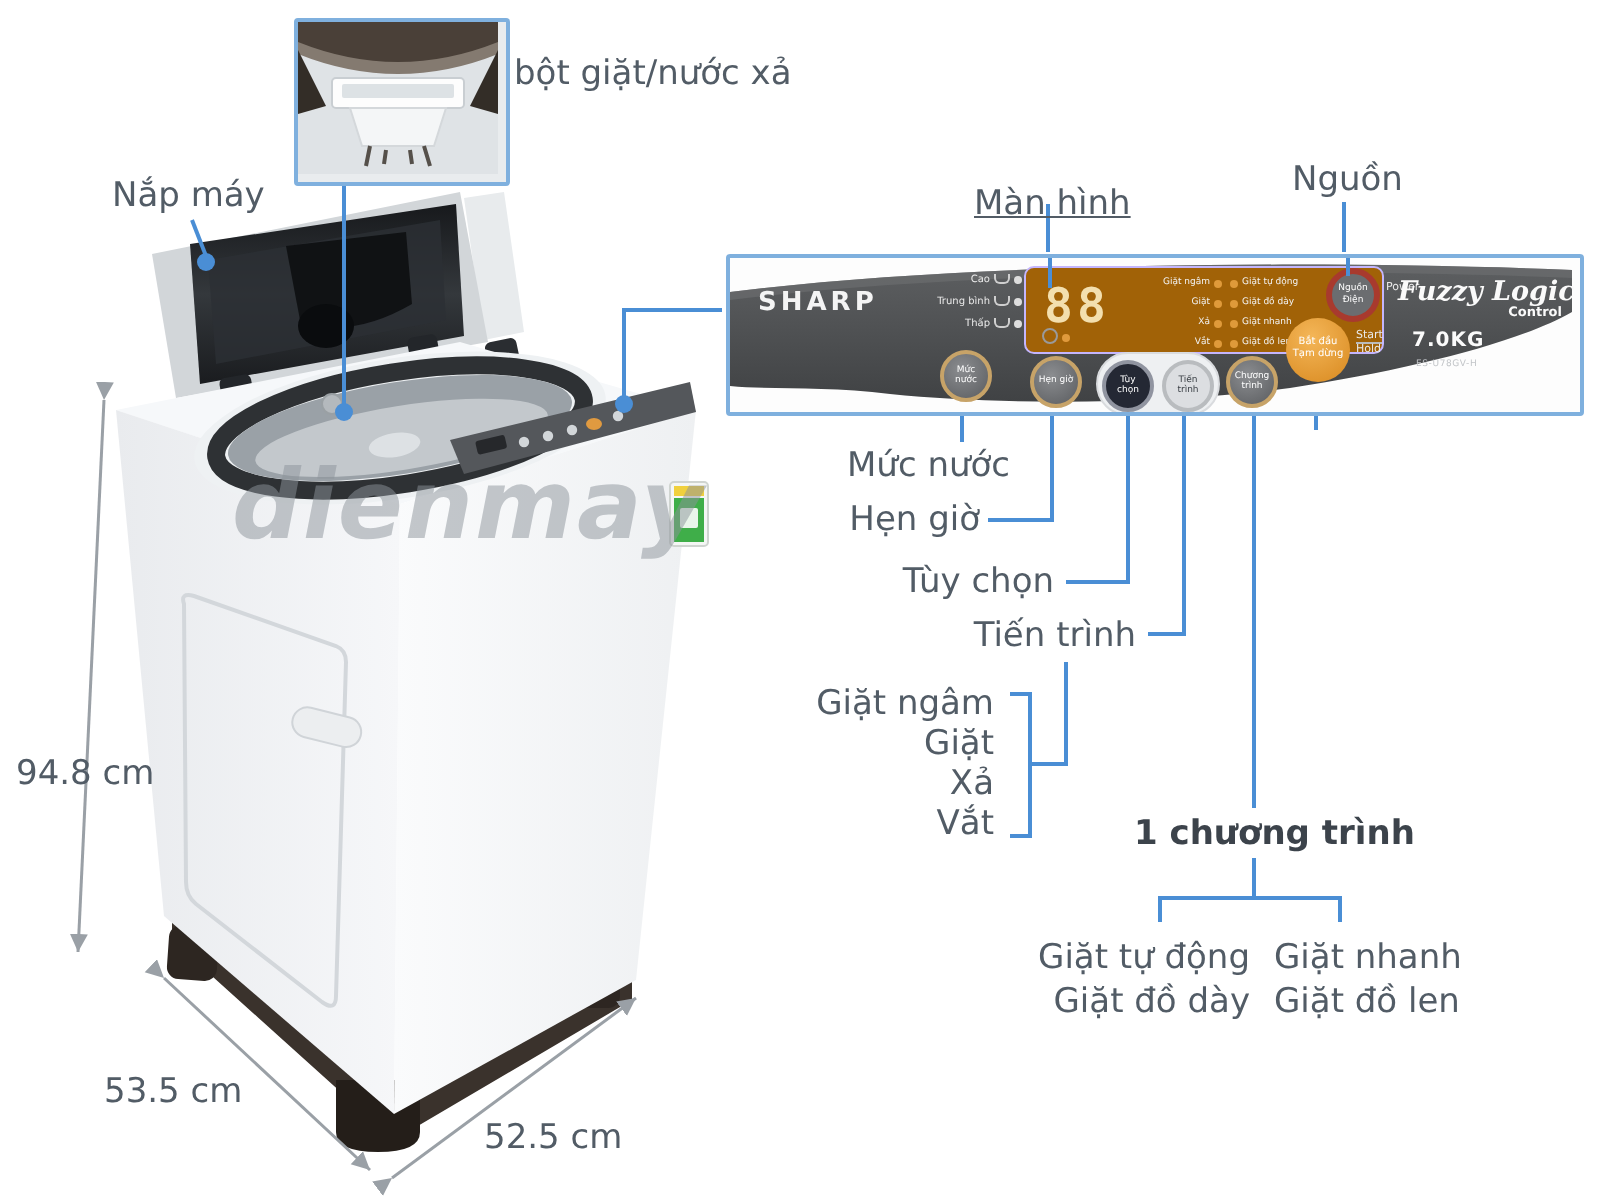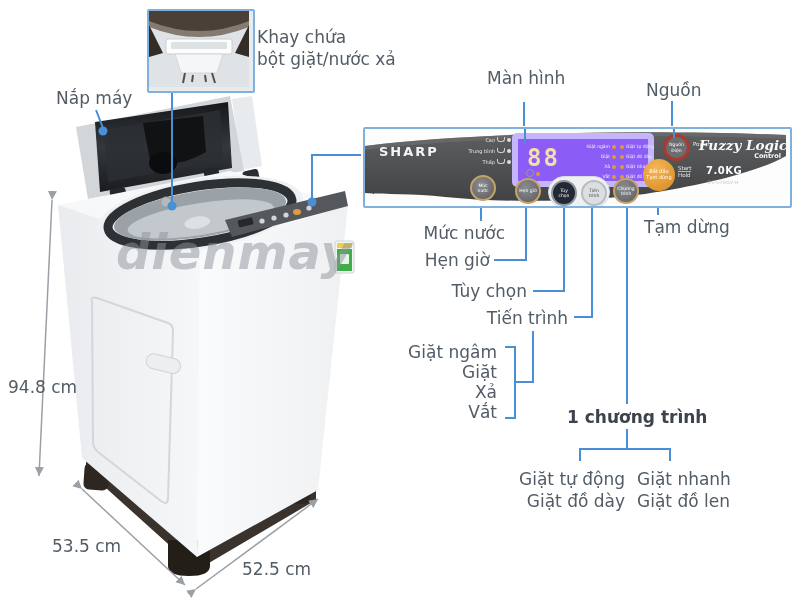--- a/index.html
+++ b/index.html
@@ -14,22 +14,22 @@
          border:2px solid #7fb0de;border-radius:2px;background:#e9ecee;overflow:hidden;}
   
   #panelbox{position:absolute;left:363px;top:127px;width:425px;height:77px;z-index:4;
             border:2px solid #7fb0de;border-radius:2px;background:#fdfdfd;overflow:hidden;}
   #panelbox .abs{position:absolute;}
   .brand{left:14px;top:15px;color:#f4f4f4;font-weight:bold;font-size:13px;letter-spacing:2px;z-index:3;}
   .wlrow{position:absolute;left:84px;width:62px;height:9px;display:flex;justify-content:flex-end;
          align-items:center;gap:2px;color:#e9e9e9;font-size:5px;z-index:3;white-space:nowrap;}
   .wl-cup{width:6px;height:4px;border:1px solid #cfcfcf;border-top:none;border-radius:0 0 3px 3px;}
   .wl-dot{width:4px;height:4px;border-radius:50%;background:#dddddd;}
-  #display{position:absolute;left:147px;top:4px;width:130px;height:42px;background:#8b5cf6;
-           border:6px solid #c4b5fd;border-radius:5px;z-index:3;}
+  #display{position:absolute;left:147px;top:4px;width:130px;height:42px;background:#a16207;
+           border:1px solid #c4b5fd;border-radius:5px;z-index:3;padding-left:48px;}
   #digits{position:absolute;left:9px;top:5px;font-family:"DejaVu Sans Mono",monospace;
           font-weight:bold;font-size:24px;color:#f3dfae;letter-spacing:2px;}
   .clock{position:absolute;left:8px;bottom:4px;width:6px;height:6px;border:1px solid #9a9a9a;border-radius:50%;}
   .clock-dot{position:absolute;left:18px;bottom:5px;width:4px;height:4px;border-radius:50%;background:#e09a3c;}
   .dcol-row{position:absolute;display:flex;align-items:center;gap:2px;height:9px;
             font-size:4.5px;color:#f2f2f2;white-space:nowrap;}
   .led{width:4px;height:4px;border-radius:50%;background:#df9a3a;flex:0 0 auto;}
   .pbtn{position:absolute;width:26px;height:26px;border-radius:50%;border:2px solid #c7a368;
         background:radial-gradient(circle at 40% 35%,#8b8d90,#5a5c5f);color:#fff;font-size:4.5px;
         line-height:1.15;display:flex;align-items:center;justify-content:center;text-align:center;
@@ -271,35 +271,33 @@
       <span class="sub">Control</span>
     </div>
     <div id="cap">7.0KG</div>
     <div id="model">ES-U78GV-H</div>
 
     <div class="inline-v" style="left:159px;top:0;height:15px;"></div>
     <div class="inline-v" style="left:308px;top:0;height:9px;"></div>
   </div>
 
   <div class="lbl" style="left:257px;top:26px;">
-    <div>Khay chứa</div>
     <div>bột giặt/nước xả</div>
   </div>
   <div class="lbl" style="left:56px;top:87px;">Nắp máy</div>
 
-  <div class="lbl" style="left:487px;top:67px;">Màn hình</div>
+  <div class="lbl" style="left:487px;top:91px;text-decoration:underline;">Màn hình</div>
   <div class="lbl" style="left:646px;top:79px;text-align:right;">Nguồn</div>
 
   <div class="lbl r" style="right:295px;top:222px;">Mức nước</div>
   <div class="lbl r" style="right:310px;top:249px;">Hẹn giờ</div>
   <div class="lbl r" style="right:273px;top:280px;">Tùy chọn</div>
   <div class="lbl r" style="right:232px;top:307px;">Tiến trình</div>
 
   <div class="lbl" style="left:644px;top:216px;line-height:23px;">
-    <div>Tạm dừng</div>
   </div>
 
   <div class="lbl r" style="right:303px;top:342px;line-height:20px;text-align:right;">
     <div>Giặt ngâm</div>
     <div>Giặt</div>
     <div>Xả</div>
     <div>Vắt</div>
   </div>
 
   <div class="lbl bold" style="left:567px;top:406px;">1 chương trình</div>

